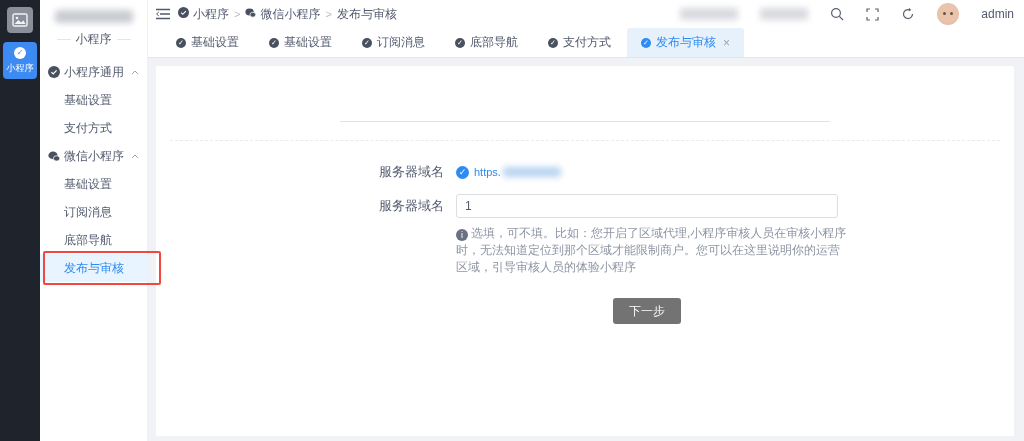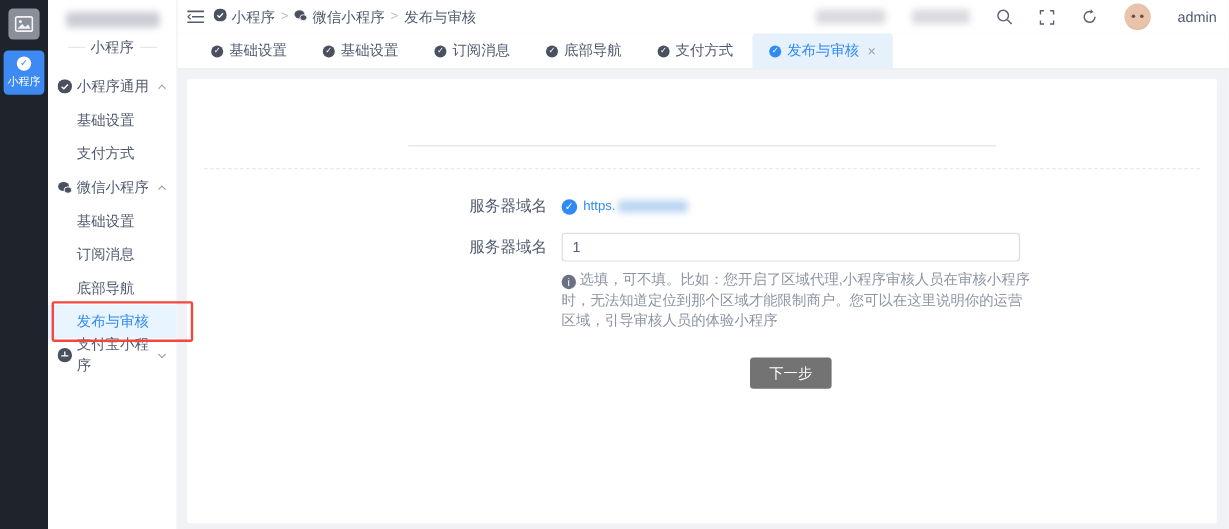--- a/index.html
+++ b/index.html
@@ -61,21 +61,21 @@
   .steps { width:490px; margin:16px auto 0; display:flex; align-items:flex-start; }
   .step { display:flex; flex-direction:column; align-items:center; gap:5px; width:62px; }
   .step-icon { height:20px; display:flex; align-items:flex-end; }
   .step-line { flex:1; height:1px; background:#dfe3e8; margin-top:12px; }
   .step .slbl { font-size:12px; }
   .step.active .slbl { color:#2f8af1; }
   .step.plain .slbl { color:#303133; }
 
   .divider { border-top:1px dashed #e8eaec; margin:18px 14px 0; }
 
-  .form { margin-top:22px;margin-left:12px; }
+  .form { margin-top:22px; }
   .frow { display:flex; align-items:center; margin-bottom:13px; }
   .frow label { width:300px; text-align:right; padding-right:12px; font-size:13px; color:#515a6e; flex:0 0 300px; }
   .fcontent { width:382px; display:flex; align-items:center; }
   .domain-link { color:#2f8af1; text-decoration:none; font-size:11px; margin-left:5px; cursor:pointer; }
   .blur-link { width:58px; height:10px; background:#b9d4f2; border-radius:2px; filter:blur(3px); margin-left:2px; }
   .chk { width:13px; height:13px; border-radius:50%; background:#2f8af1; color:#fff; font-size:9px; line-height:13px; text-align:center; }
   .ver-input { width:382px; height:24px; border:1px solid #dcdee2; border-radius:3px; padding:0 8px; font-size:12px; color:#515a6e; outline:none; font-family:inherit; }
   .hint-row { align-items:flex-start; margin-top:-6px; margin-bottom:8px; }
   .hint { width:392px; font-size:12px; color:#8d94a3; line-height:17px; display:block; }
   .info-ic { display:inline-block; width:12px; height:12px; border-radius:50%; background:#6a7183; color:#fff; font-size:9px; line-height:12px; text-align:center; font-style:normal; margin-right:3px; vertical-align:-1px; }
@@ -150,34 +150,20 @@
     <li class="sub">
         <span>订阅消息</span>
       </li>
     <li class="sub">
         <span>底部导航</span>
       </li>
     <li class="sub active">
       <span>发布与审核</span>
       <span class="red-box"></span>
     </li>
-    <li class="group">
-      <span class="mini-ic">
-          <svg width="12" height="12" viewBox="0 0 12 12">
-            <circle cx="6" cy="6" r="6" fill="#49505e"></circle>
-            <path d="M3 6.6 H9 M6 3 V6.6" stroke="#fff" stroke-width="1.1" fill="none"></path>
-          </svg>
-        </span>
-      <span>支付宝小程序</span>
-      <span class="chev">
-          <svg width="8" height="5" viewBox="0 0 8 5">
-            <path d="M1 1 L4 4 L7 1" stroke="#9aa5b8" fill="none"></path>
-          </svg>
-        </span>
-    </li>
   </ul>
 </aside>
 
 <div class="main">
 
   <header>
     <span class="fold">
       <svg width="14" height="12" viewBox="0 0 14 12">
           <path d="M0 1.5 H14 M4 6 H14 M0 10.5 H14" stroke="#515a6e" stroke-width="1.3"></path>
           <path d="M2.8 4 L0.6 6 L2.8 8" stroke="#515a6e" fill="none"></path>

